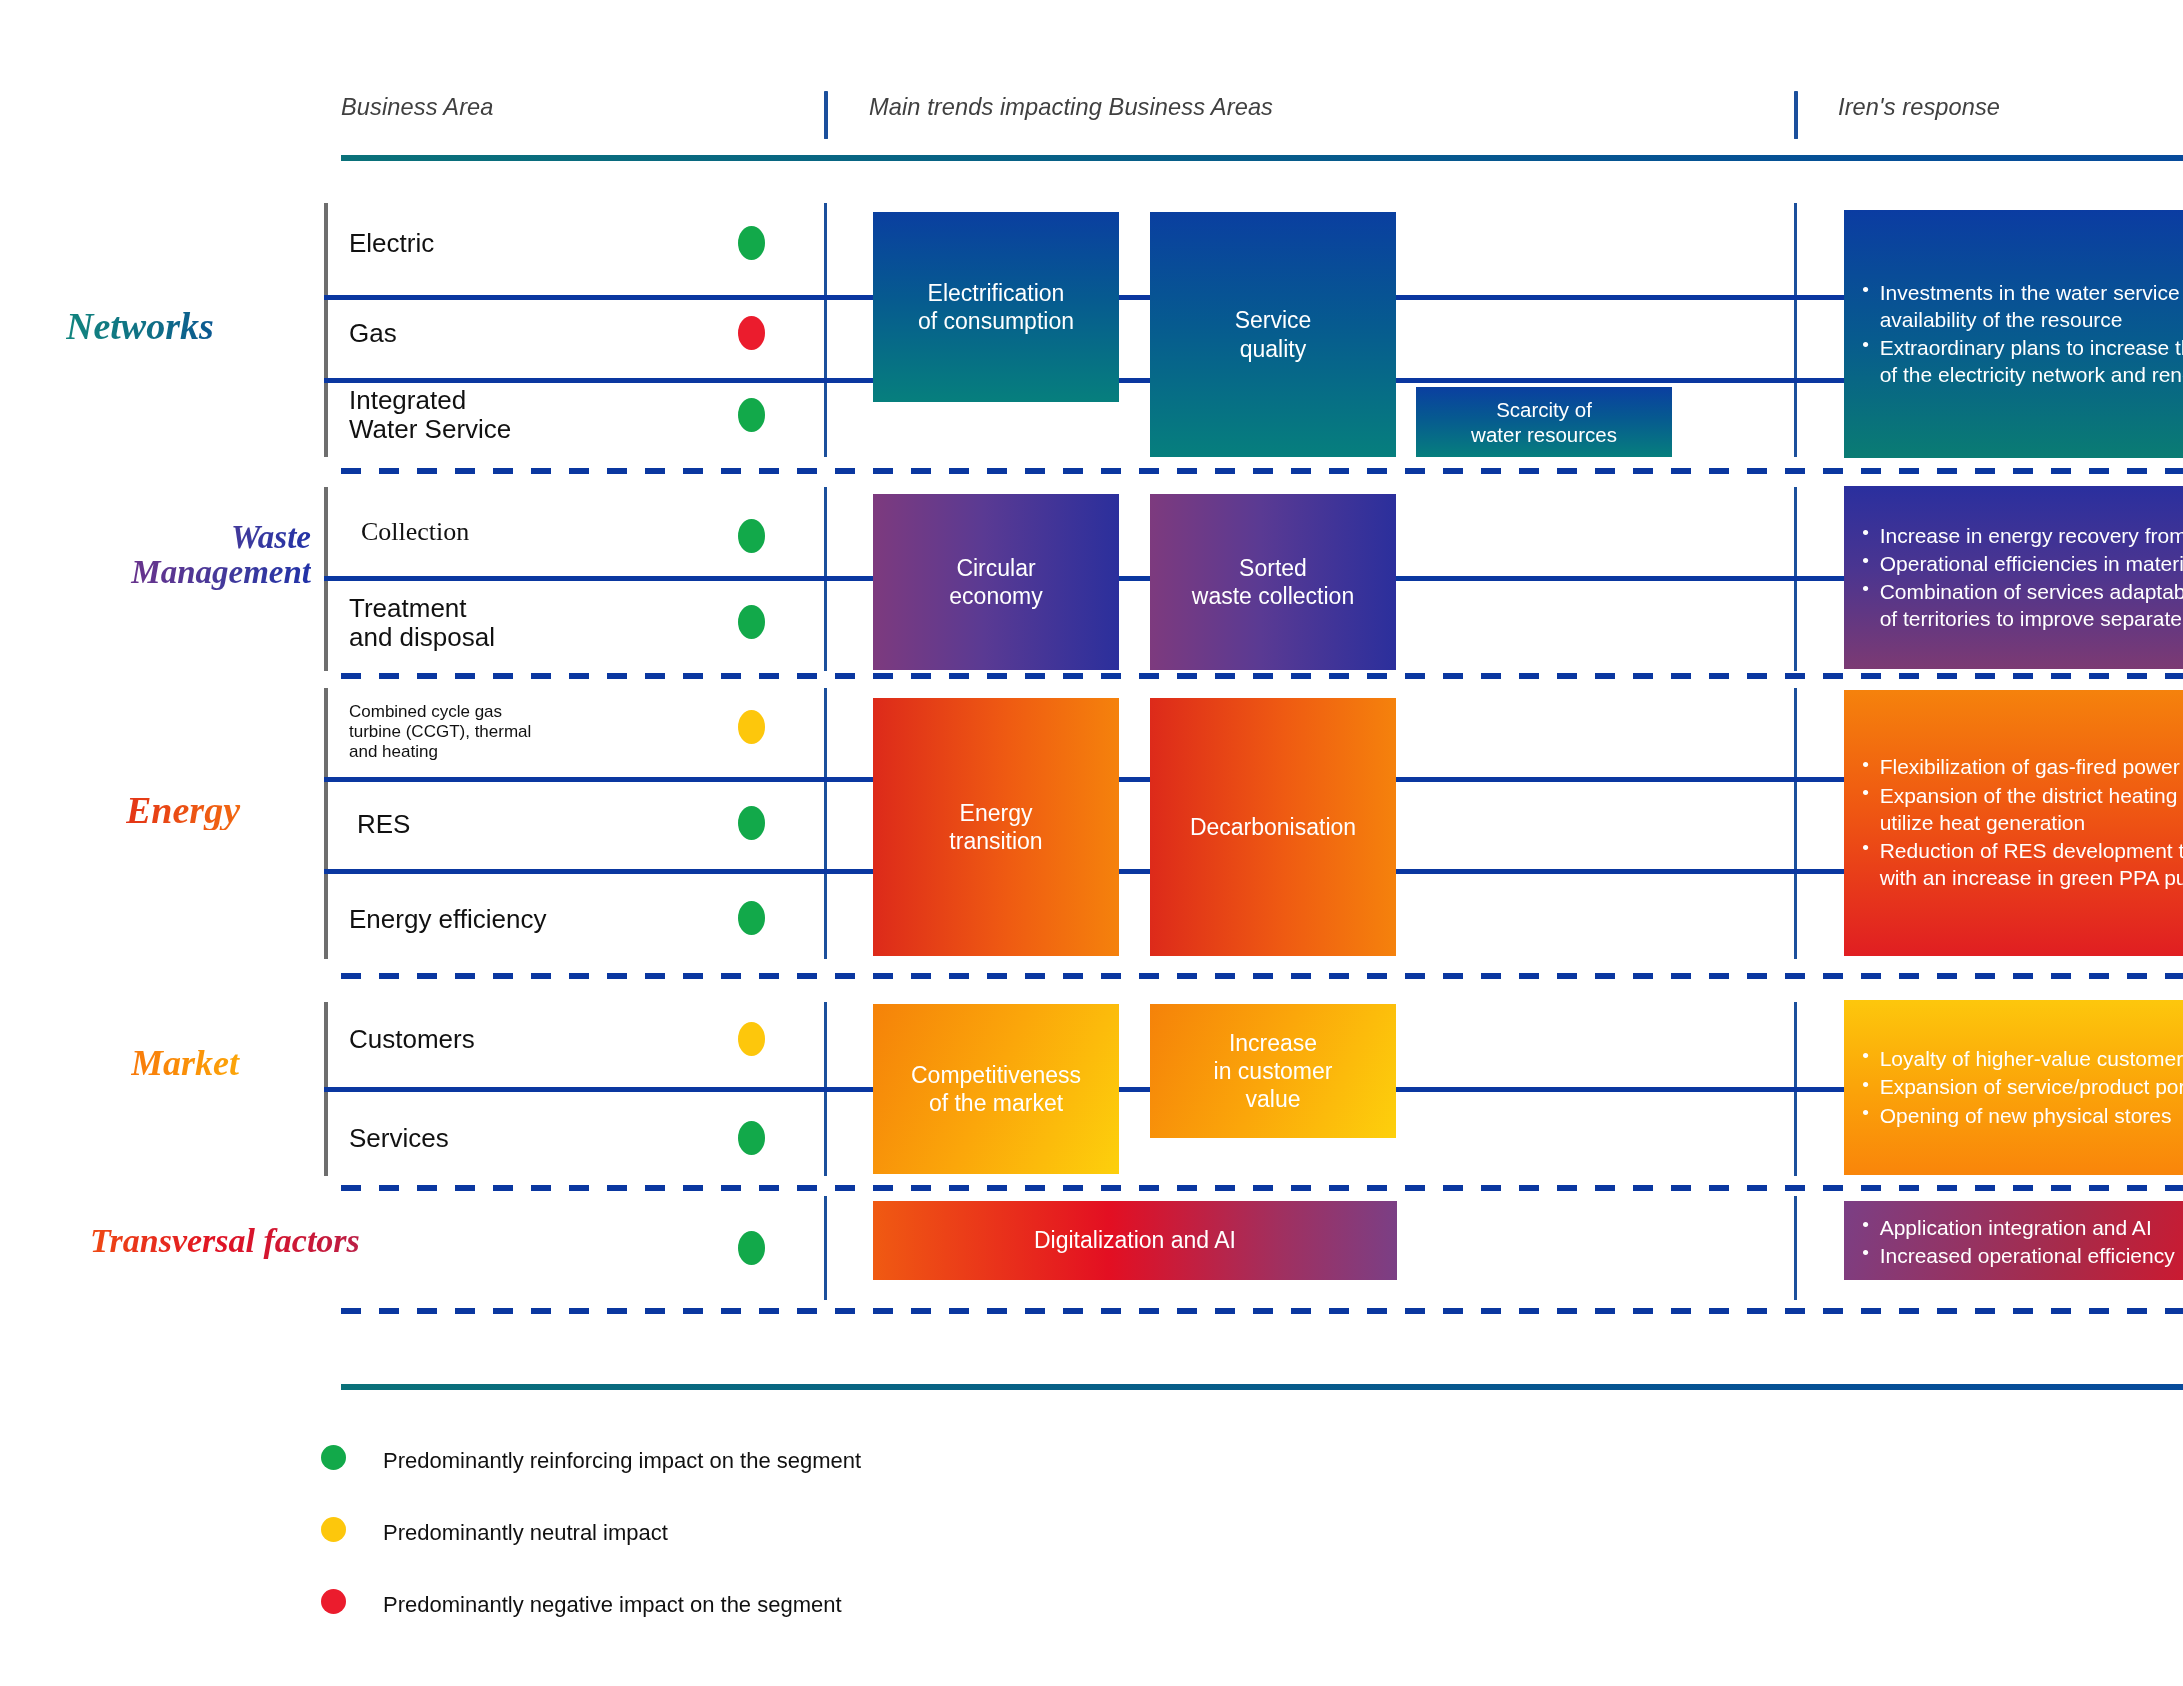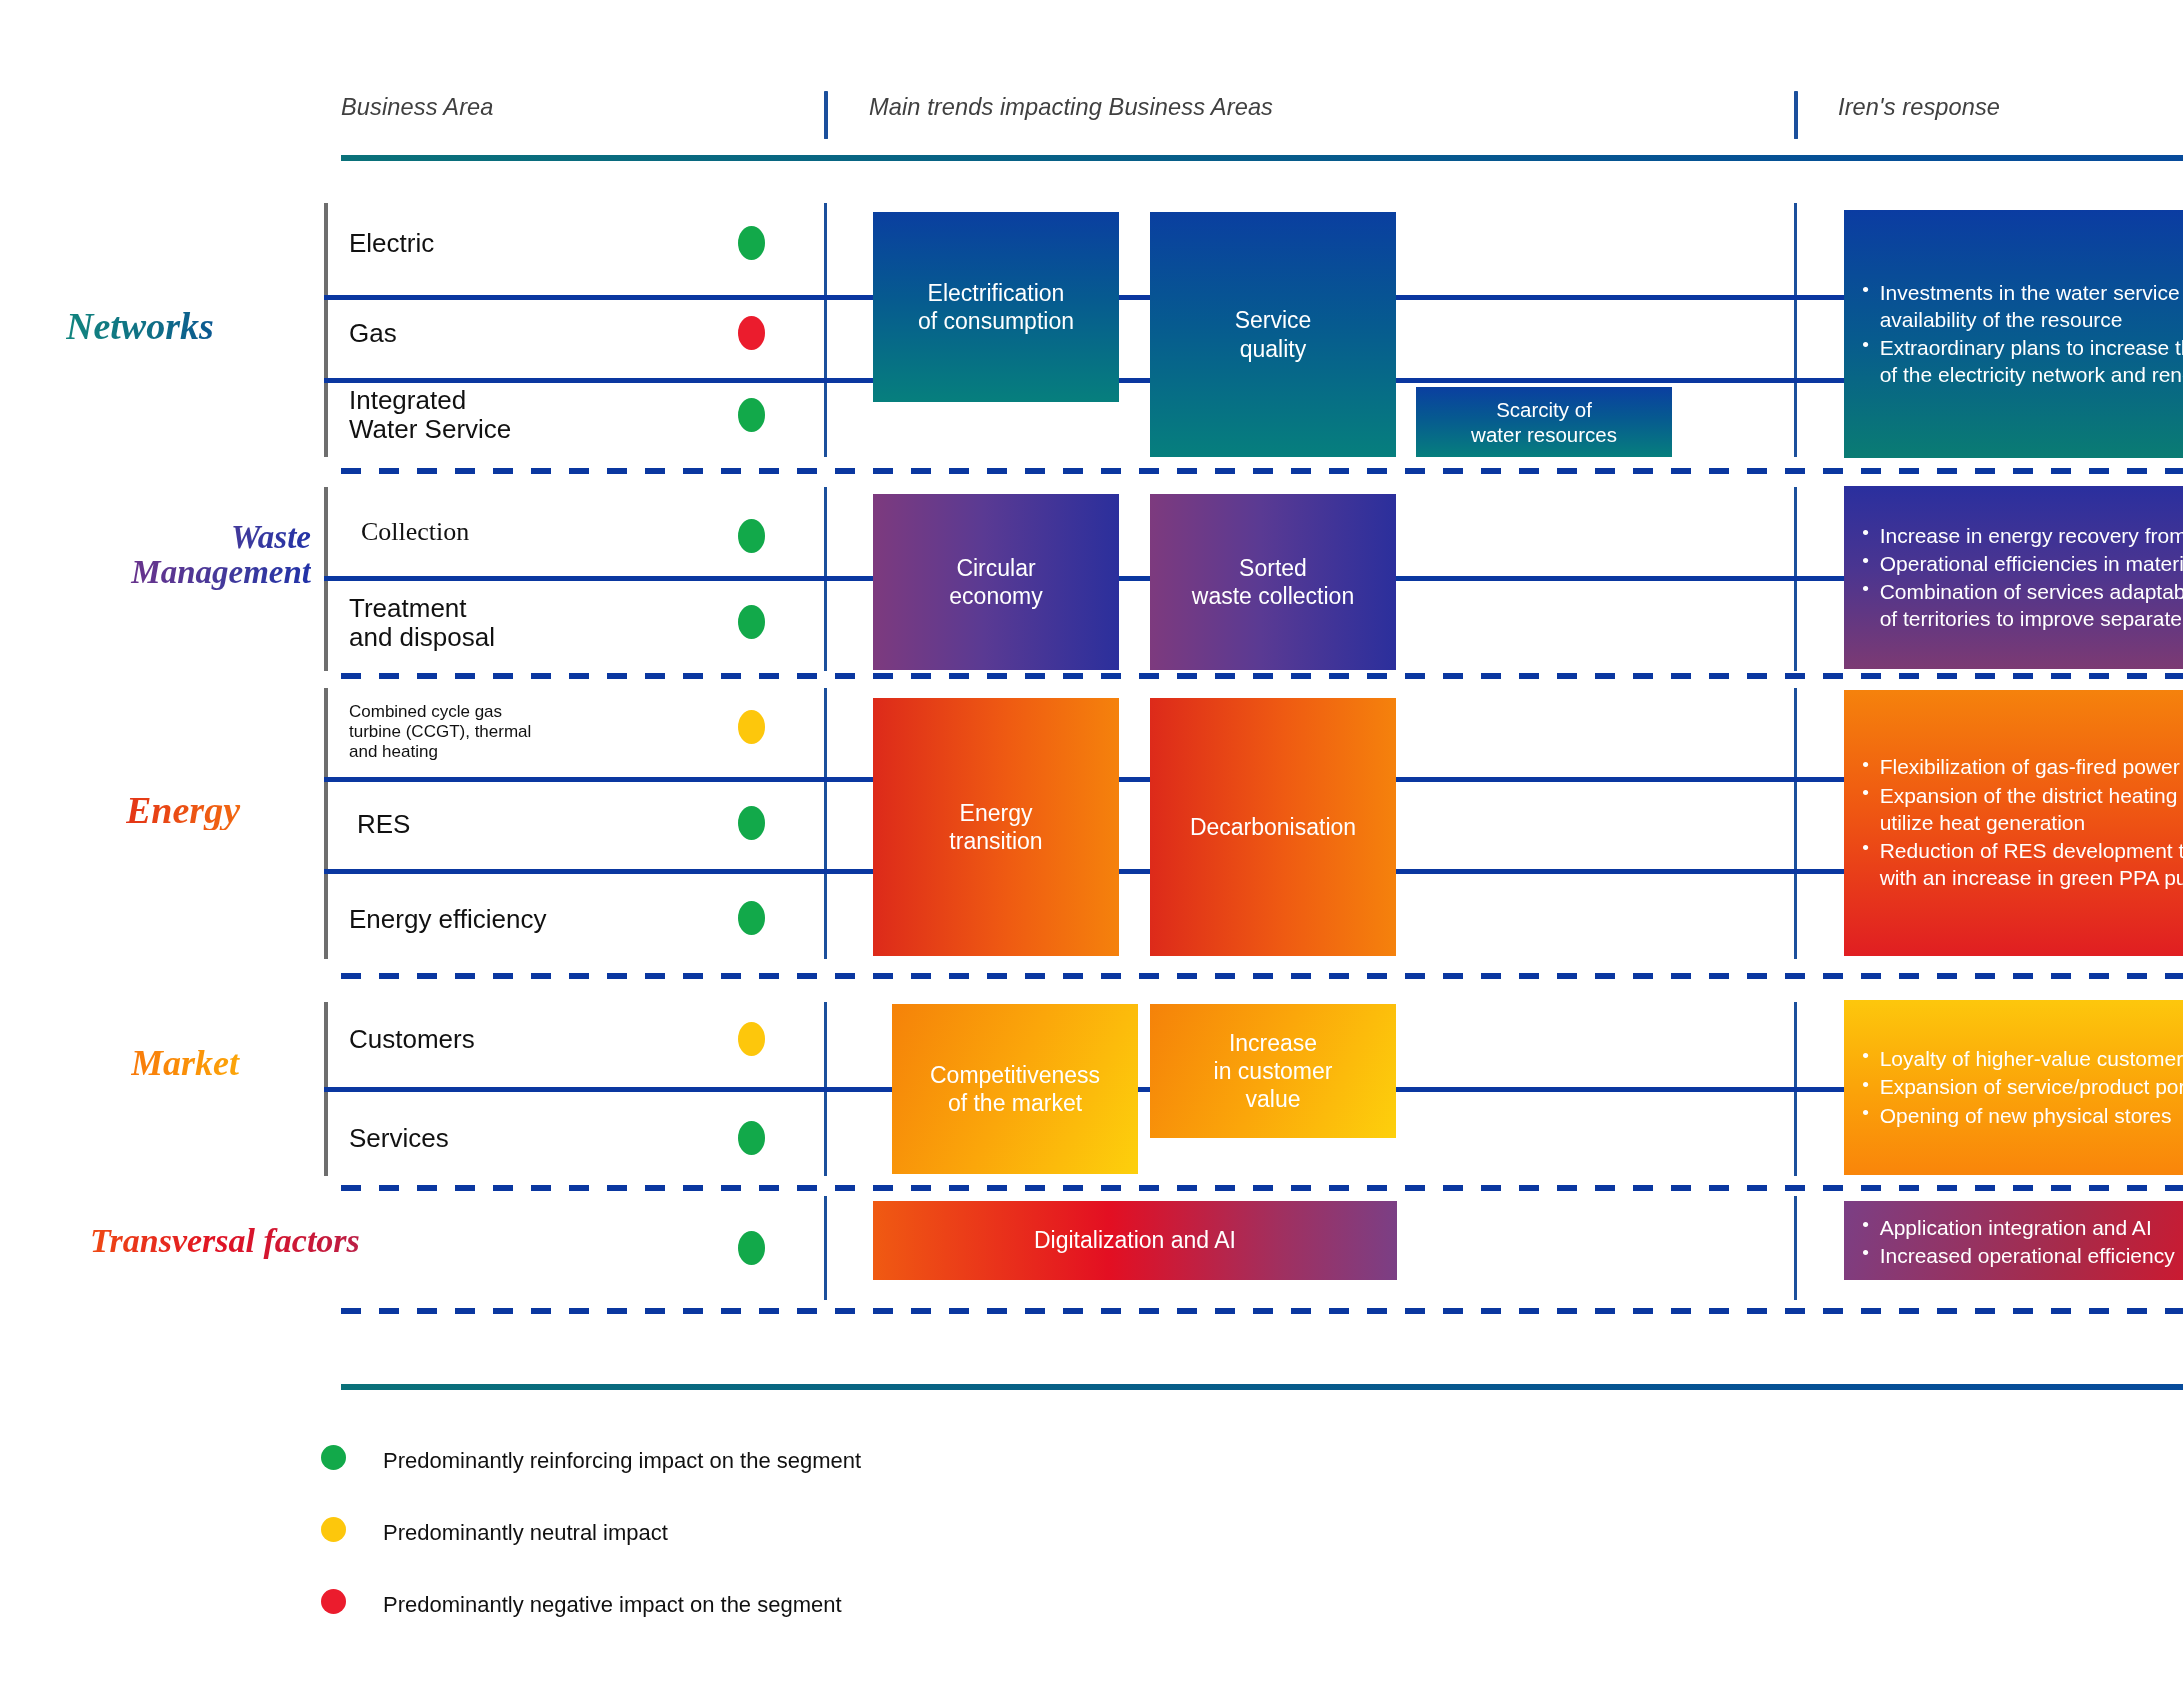--- a/index.html
+++ b/index.html
@@ -197,21 +197,21 @@
 with an increase in green PPA purchases</li>
   </ul>
 </div>
 
 <div class="abs ba-label" style="left:349px;top:1025px;">Customers</div>
 <div class="abs dot yellow" style="left:738px;top:1022px;width:27px;height:34px;"></div>
 
 <div class="abs ba-label" style="left:349px;top:1124px;">Services</div>
 <div class="abs dot green" style="left:738px;top:1121px;width:27px;height:34px;"></div>
 
-<div class="abs tbox tb-market" style="left:873px;top:1004px;width:246px;height:170px;margin-left:19px;">Competitiveness
+<div class="abs tbox tb-market" style="left:873px;top:1004px;width:246px;height:170px;">Competitiveness
 of the market</div>
 <div class="abs tbox tb-market" style="left:1150px;top:1004px;width:246px;height:134px;">Increase
 in customer
 value</div>
 
 <div class="abs resp rp-market" style="left:1844px;top:1000px;width:680px;height:175px;">
   <ul>
     <li>Loyalty of higher-value customers</li>
     <li>Expansion of service/product portfolio</li>
     <li>Opening of new physical stores</li>

